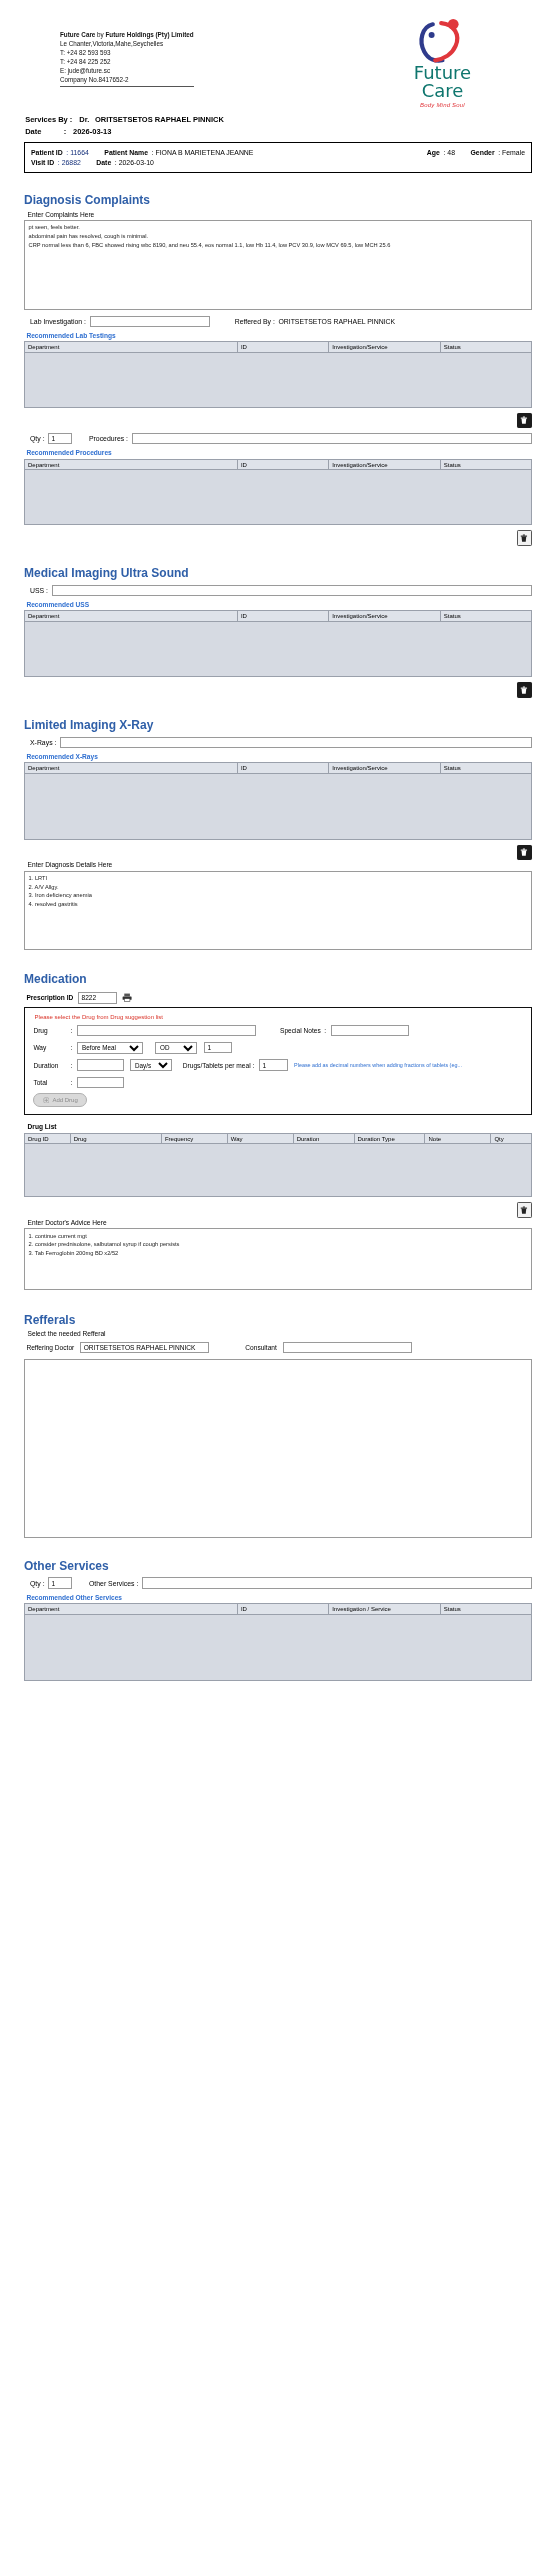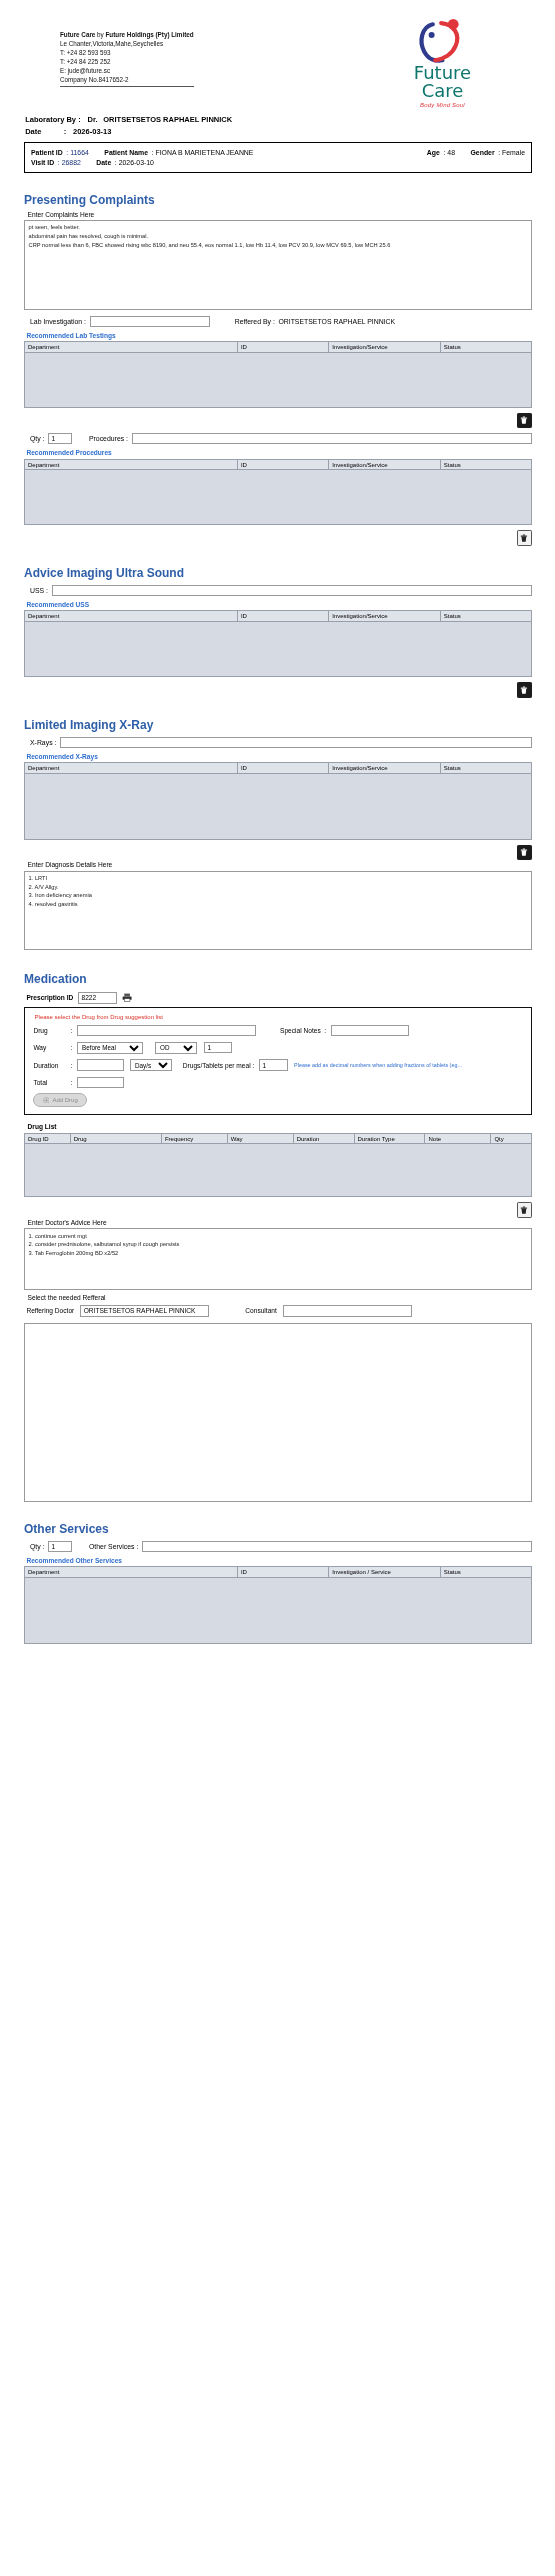--- a/index.html
+++ b/index.html
@@ -243,21 +243,21 @@
       <div class="logo-text">
         <span>Future</span>
         <span class="l2">Care</span>
       </div>
       <div class="logo-tag">Body Mind Soul</div>
     </div>
   </div>
 
   
   <div class="consult-line">
-    <span>Laboratory By</span>
+    <span>Services By</span>
     <span>:</span>
     <span style="margin-left:4.8px">Dr.</span>
     <span style="margin-left:3.6px">ORITSETSETOS RAPHAEL PINNICK</span>
   </div>
   <div class="date-line">
     <span>Date</span>
     <span class="sep-col"></span>
     <span>:</span>
     <span style="margin-left:4.8px">2026-03-13</span>
   </div>
@@ -280,21 +280,21 @@
     <div class="patient-row">
       <span class="lbl">Visit ID</span>
       <span class="val blue">: 26882</span>
       <span class="pgap"></span>
       <span class="lbl">Date</span>
       <span class="val">: 2026-03-10</span>
     </div>
   </div>
 
   
-  <h2 class="section">Presenting Complaints</h2>
+  <h2 class="section">Diagnosis Complaints</h2>
   <div class="sub-label">Enter Complaints Here</div>
   <textarea class="ta" style="height: 90px;">pt seen, feels better.
 abdominal pain has resolved, cough is minimal.
 CRP normal less than 6, FBC showed rising wbc 8190, and neu 55.4, eos normal 1.1, low Hb 11.4, low PCV 30.9, low MCV 69.5, low MCH 25.6</textarea>
 
   
   <div class="row-inline" style="margin:3.6px 0 0 6px">
     <span>Lab Investigation :</span>
     <input class="txt" style="width: 120px;" value="">
     <span style="width:18px"></span>
@@ -363,21 +363,21 @@
     <div class="trash-btn">
       <svg width="7.8" height="8.4" viewBox="0 0 14 16">
         <rect x="1" y="3" width="12" height="2" fill="#222"></rect>
         <rect x="5" y="1" width="4" height="2" fill="#222"></rect>
         <path d="M2.5 5 L11.5 5 L10.5 15 L3.5 15 Z" fill="#222"></path>
       </svg>
     </div>
   </div>
 
   
-  <h2 class="section">Advice Imaging Ultra Sound</h2>
+  <h2 class="section">Medical Imaging Ultra Sound</h2>
   <div class="row-inline" style="margin:4.8px 0 0 6px">
     <span>USS :</span>
     <input class="txt" style="flex: 1 1 0%;" value="">
   </div>
   <div class="link-blue">Recommended USS</div>
   <div class="grid-wrap">
     <table class="grid">
       <colgroup>
           <col style="width:42%">
           <col style="width:18%">
@@ -555,20 +555,21 @@
     </div>
   </div>
 
   
   <div class="sub-label">Enter Doctor's Advice Here</div>
   <textarea class="ta advice-area" style="">1. continue current mgt
 2. consider prednisolone, salbutamol syrup if cough persists
 3. Tab Ferroglobin 200mg BD x2/52</textarea>
 
   
+  <h2 class="section">Refferals</h2>
   <div class="sub-label">Select the needed Refferal</div>
   <div class="ref-row">
     <span>Reffering Doctor</span>
     <input class="txt" style="width: 129px;" value="ORITSETSETOS RAPHAEL PINNICK">
     <span style="width:24px"></span>
     <span>Consultant</span>
     <input class="txt" style="width: 129px;" value="">
   </div>
   <div class="ref-big"></div>
 

